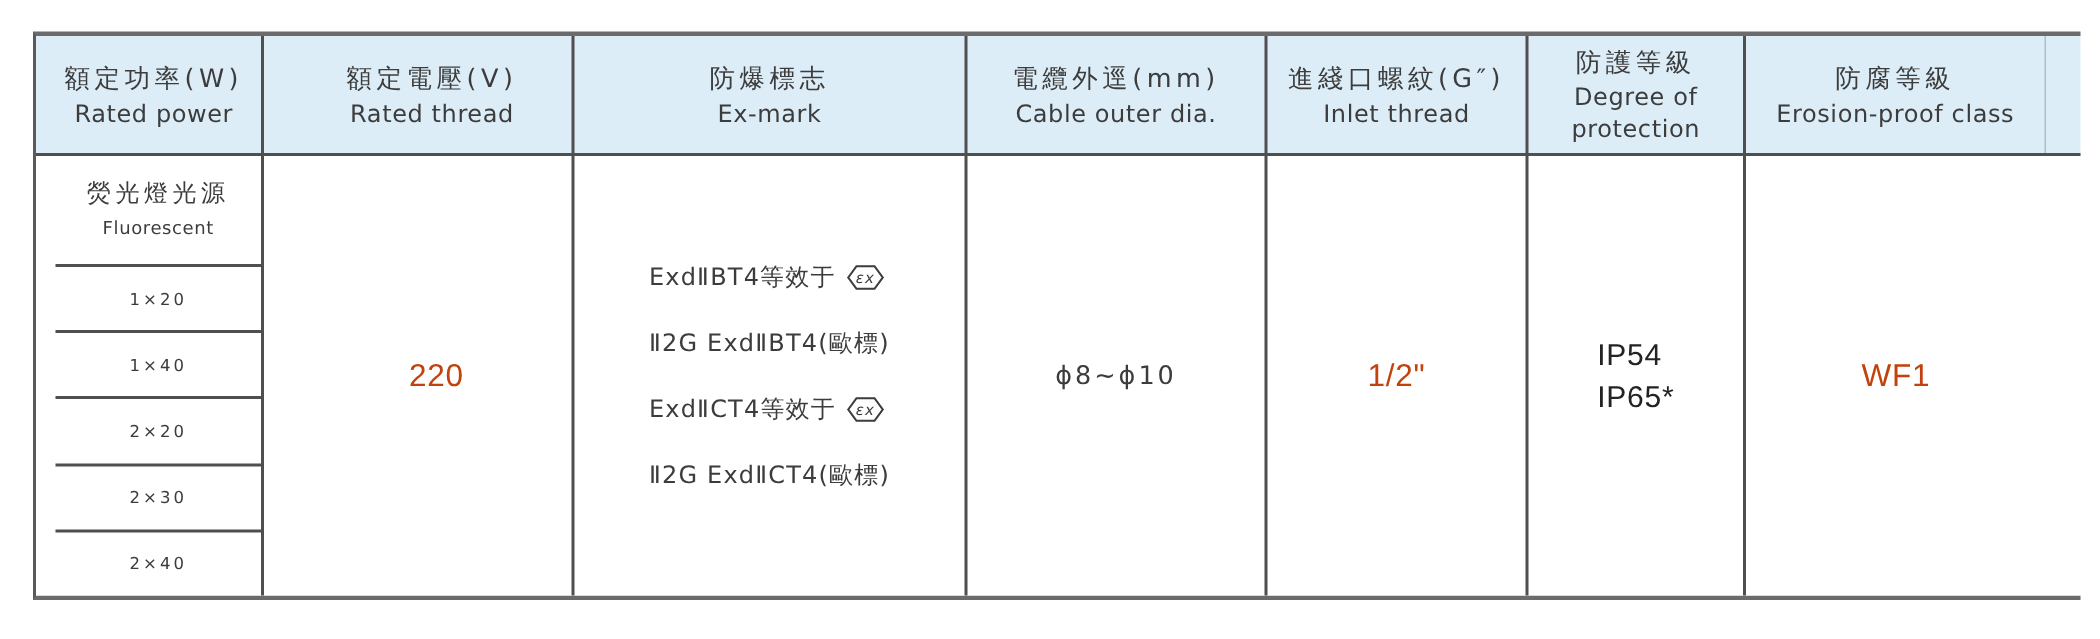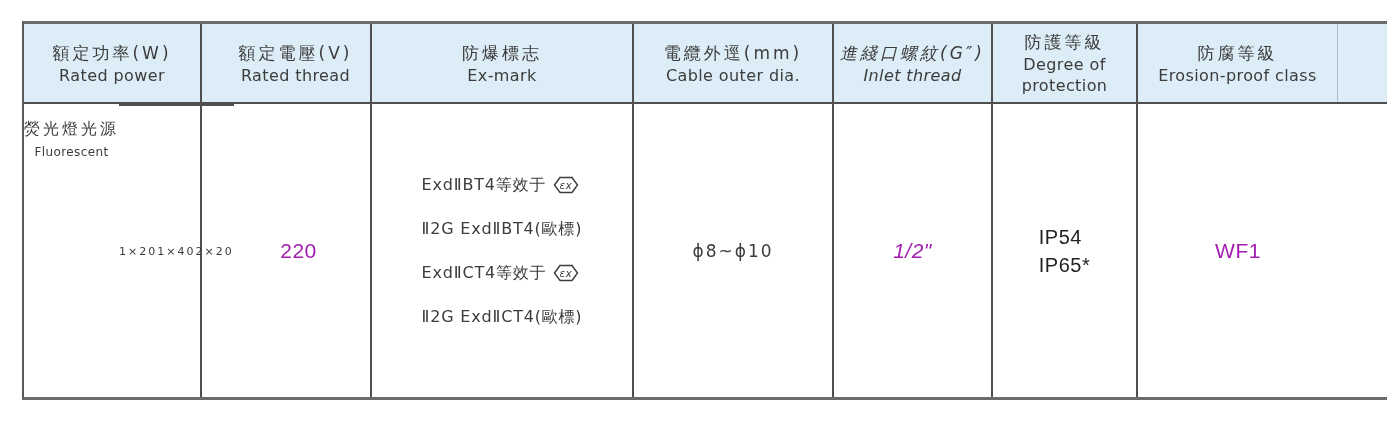--- a/index.html
+++ b/index.html
@@ -19,45 +19,45 @@
   }
   .th {
     box-sizing:border-box; display:flex; flex-direction:column;
     justify-content:center; align-items:center; text-align:center;
     border-right:2px solid #4f4f4f; padding:2px 6px;
   }
   .th.last { border-right:1px solid #a7bfcd; }
   .zh { font-size:17px; letter-spacing:3px; line-height:24px; white-space:nowrap; }
   .en { font-size:16px; letter-spacing:0.4px; line-height:21px; }
   
-  .c0 { width:178px; } .c1 { width:170px;padding-left:25px; } .c2 { width:262px; }
-  .c3 { width:200px; } .c4 { width:159px;font-style:italic; } .c5 { width:145px; }
+  .c0 { width:152px;padding-left:13px; } .c1 { width:207px;padding-left:25px; } .c2 { width:262px; }
+  .c3 { width:200px; } .c4 { width:174px; } .c5 { width:145px; }
   .c6 { width:200px; }
   
   .tbody { display:flex; height:293px; background:#ffffff; }
   .bcol {
     box-sizing:border-box; border-right:2px solid #4f4f4f;
     display:flex; align-items:center; justify-content:center; text-align:center;
   }
   .bcol.last { border-right:none; }
-  .col-power { flex-direction:row; align-items:stretch; justify-content:flex-start; }
+  .col-power { flex-direction:column; align-items:stretch; justify-content:flex-start; }
   .fluor-cell {
     height:72px; display:flex; flex-direction:column;
     align-items:center; justify-content:center;
   }
   .fluor-cell .zh { font-size:16px; letter-spacing:3px; line-height:24px; }
   .fluor-cell .en { font-size:12px; line-height:22px; }
   .prow {
     flex:1; border-top:2px solid #4f4f4f;
     display:flex; align-items:center; justify-content:center;
     font-size:11px; letter-spacing:2px;
   }
   .value-lg {
     font-family:"Liberation Sans", sans-serif; font-size:21px;
-    color:#a21caf; letter-spacing:0.5px;
+    color:#c2410c; letter-spacing:0.5px;
   }
   .ex-block {
     display:flex; flex-direction:column; align-items:flex-start;
     row-gap:20px; font-size:16px; letter-spacing:0.8px;
   }
   .ex-line { display:flex; align-items:center; line-height:24px; white-space:nowrap; }
   .ex-hex { margin-left:7px; flex:0 0 auto; }
   .cable-value { font-size:17px; letter-spacing:2px; }
   .ip-block {
     font-family:"Liberation Sans", sans-serif; font-size:20px;
@@ -104,20 +104,22 @@
     <div class="tbody">
 
       <div class="bcol c0 col-power">
         <div class="fluor-cell">
           <div class="zh">熒光燈光源</div>
           <div class="en">Fluorescent</div>
         </div>
         <div class="prow">1×20</div>
         <div class="prow">1×40</div>
         <div class="prow">2×20</div>
+        <div class="prow">2×30</div>
+        <div class="prow">2×40</div>
       </div>
 
       <div class="bcol c1">
         <div class="value-lg">220</div>
       </div>
 
       <div class="bcol c2">
         <div class="ex-block">
           <div class="ex-line">
             <span>ExdⅡBT4等效于</span>

